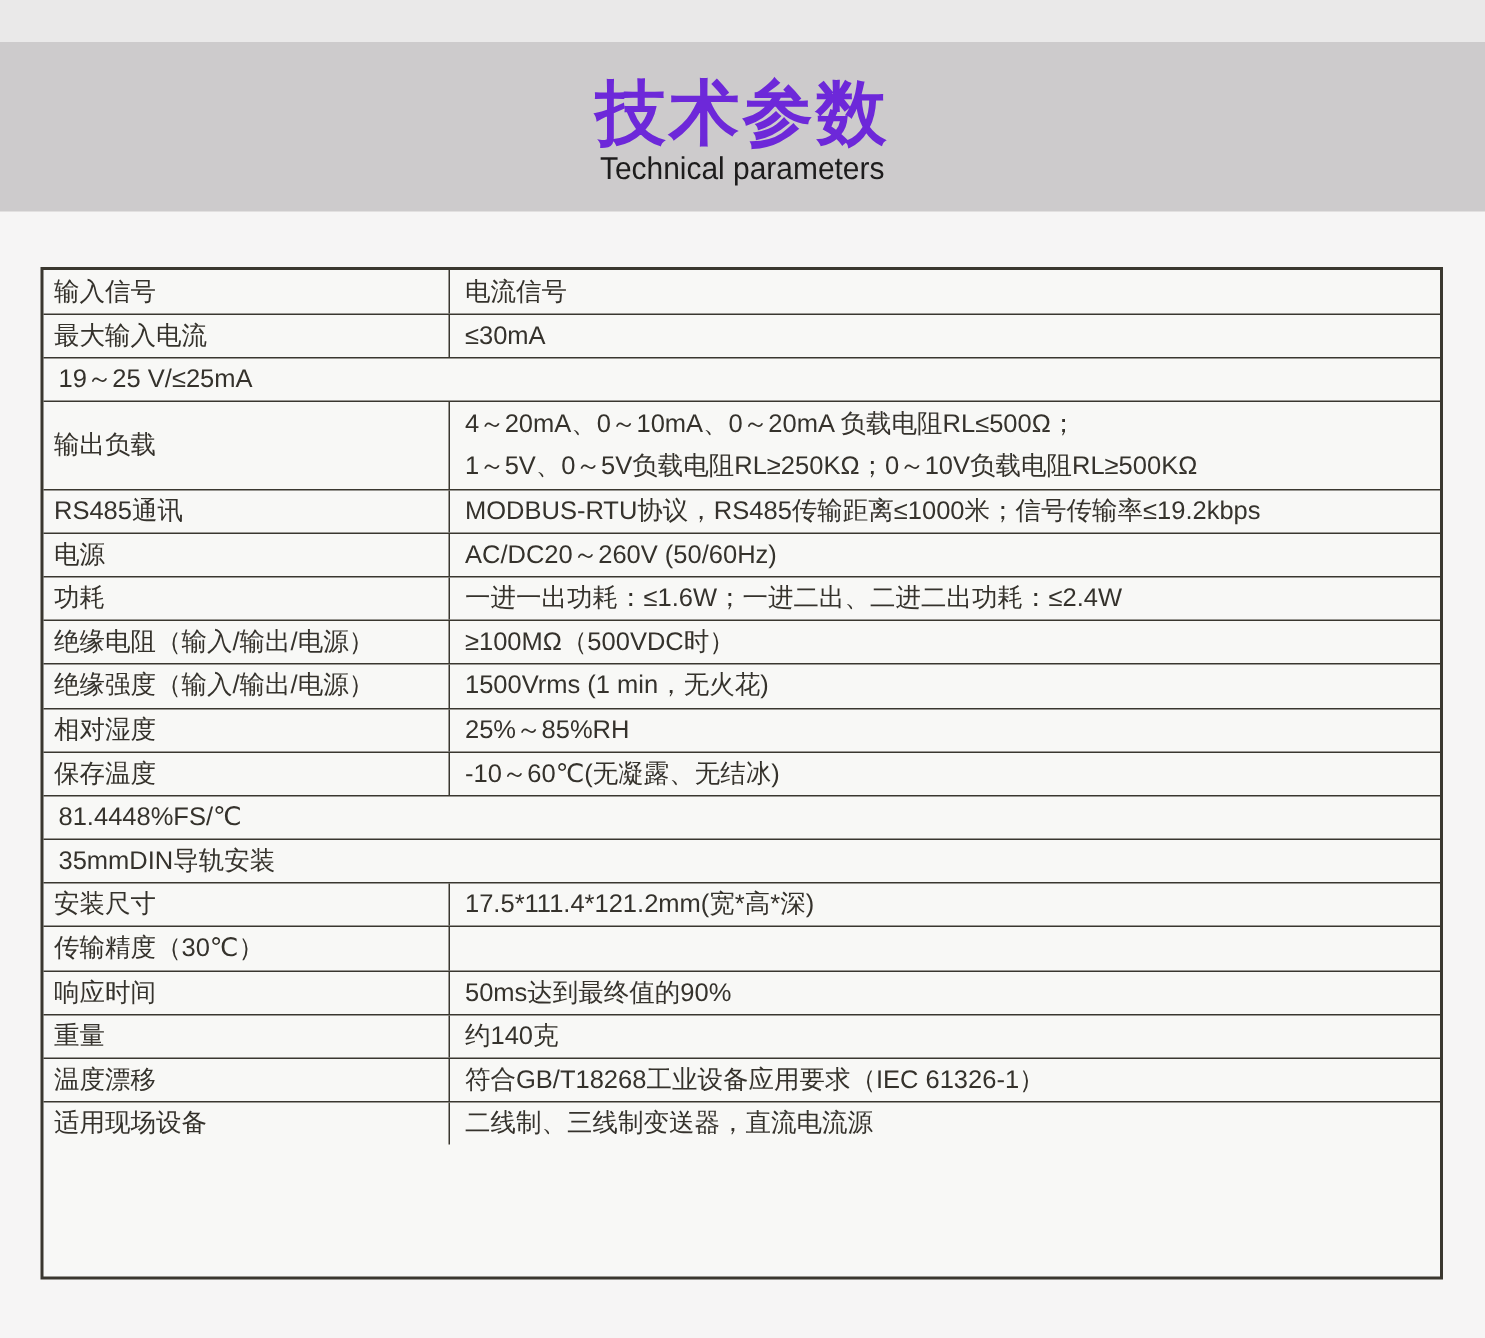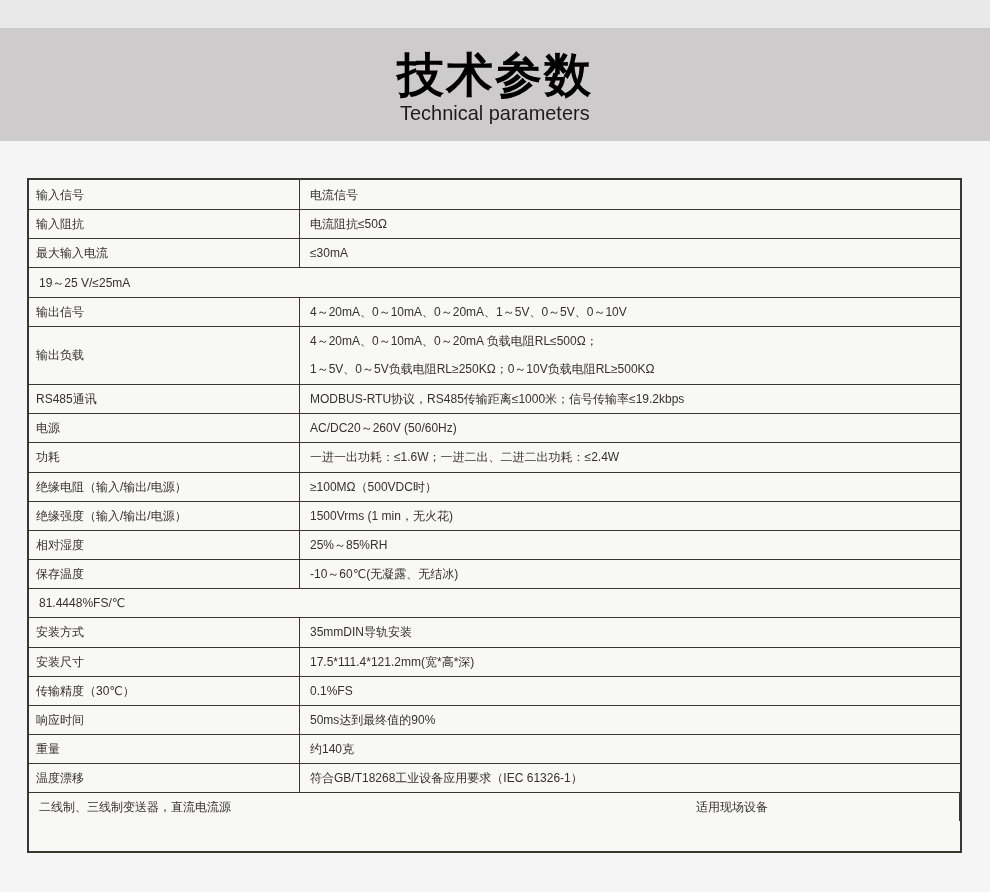--- a/index.html
+++ b/index.html
@@ -14,21 +14,21 @@
   .top-strip{
     position:absolute;left:0;top:0;width:990px;height:28px;
     background:#eae9e9;
   }
   .header-band{
     position:absolute;left:0;top:28px;width:990px;height:113px;
     background:#cdcbcc;
     display:flex;flex-direction:column;align-items:center;justify-content:center;
   }
   .page-title{
-    font-size:47px;font-weight:700;color:#000000;
+    font-size:47px;font-weight:700;color:#6d28d9;
     letter-spacing:2px;line-height:1.05;margin-top:6px;
   }
   .page-subtitle{
     font-size:21px;font-weight:400;color:#1d1c1c;
     letter-spacing:0px;transform:scaleX(0.95);transform-origin:center;
     margin-top:1px;
   }
   .spec-table{
     position:absolute;left:27px;top:178px;width:935px;height:675px;
     box-sizing:border-box;
@@ -40,21 +40,21 @@
     box-sizing:border-box;
     height:29.17px;
     display:flex;flex-direction:row;
     border-top:1px solid #3a372f;
   }
   .row:first-child{border-top:none;}
   .row.double{height:58.35px;}
   .cell{
     box-sizing:border-box;
     display:flex;flex-direction:column;justify-content:center;
-    font-size:12px;line-height:28.1px;
+    font-size:17px;line-height:28.1px;
     white-space:nowrap;overflow:hidden;
   }
   .label{
     width:271px;flex:0 0 271px;
     border-right:1px solid #3a372f;
     padding-left:7px;
   }
   .value{flex:1 1 auto;padding-left:10px;}
   .vline{height:28.1px;line-height:28.1px;}
 </style>
@@ -69,46 +69,34 @@
 </div>
 
 <div class="spec-table">
   <div class="row">
     <div class="cell label">输入信号</div>
     <div class="cell value">
         <div class="vline">电流信号</div>
       </div>
   </div>
 
-  <div class="row">
-    <div class="cell label">输入阻抗</div>
-    <div class="cell value">
-        <div class="vline">电流阻抗≤50Ω</div>
-      </div>
-  </div>
 
   <div class="row">
     <div class="cell label">最大输入电流</div>
     <div class="cell value">
         <div class="vline">≤30mA</div>
       </div>
   </div>
 
   <div class="row">
     <div class="cell value">
         <div class="vline">19～25 V/≤25mA</div>
       </div>
   </div>
 
-  <div class="row">
-    <div class="cell label">输出信号</div>
-    <div class="cell value">
-        <div class="vline">4～20mA、0～10mA、0～20mA、1～5V、0～5V、0～10V</div>
-      </div>
-  </div>
 
   <div class="row double">
     <div class="cell label">输出负载</div>
     <div class="cell value">
         <div class="vline">4～20mA、0～10mA、0～20mA 负载电阻RL≤500Ω；</div>
         <div class="vline">1～5V、0～5V负载电阻RL≥250KΩ；0～10V负载电阻RL≥500KΩ</div>
       </div>
   </div>
 
   <div class="row">
@@ -161,38 +149,34 @@
       </div>
   </div>
 
   <div class="row">
     <div class="cell value">
         <div class="vline">81.4448%FS/℃</div>
       </div>
   </div>
 
   <div class="row">
-    <div class="cell label">安装方式</div>
     <div class="cell value">
         <div class="vline">35mmDIN导轨安装</div>
       </div>
   </div>
 
   <div class="row">
     <div class="cell label">安装尺寸</div>
     <div class="cell value">
         <div class="vline">17.5*111.4*121.2mm(宽*高*深)</div>
       </div>
   </div>
 
   <div class="row">
     <div class="cell label">传输精度（30℃）</div>
-    <div class="cell value">
-        <div class="vline">0.1%FS</div>
-      </div>
   </div>
 
   <div class="row">
     <div class="cell label">响应时间</div>
     <div class="cell value">
         <div class="vline">50ms达到最终值的90%</div>
       </div>
   </div>
 
   <div class="row">
@@ -203,18 +187,18 @@
   </div>
 
   <div class="row">
     <div class="cell label">温度漂移</div>
     <div class="cell value">
         <div class="vline">符合GB/T18268工业设备应用要求（IEC 61326-1）</div>
       </div>
   </div>
 
   <div class="row">
+    <div class="cell label">适用现场设备</div>
     <div class="cell value">
         <div class="vline">二线制、三线制变送器，直流电流源</div>
       </div>
-    <div class="cell label">适用现场设备</div>
   </div>
 </div>
 
 </body></html>

